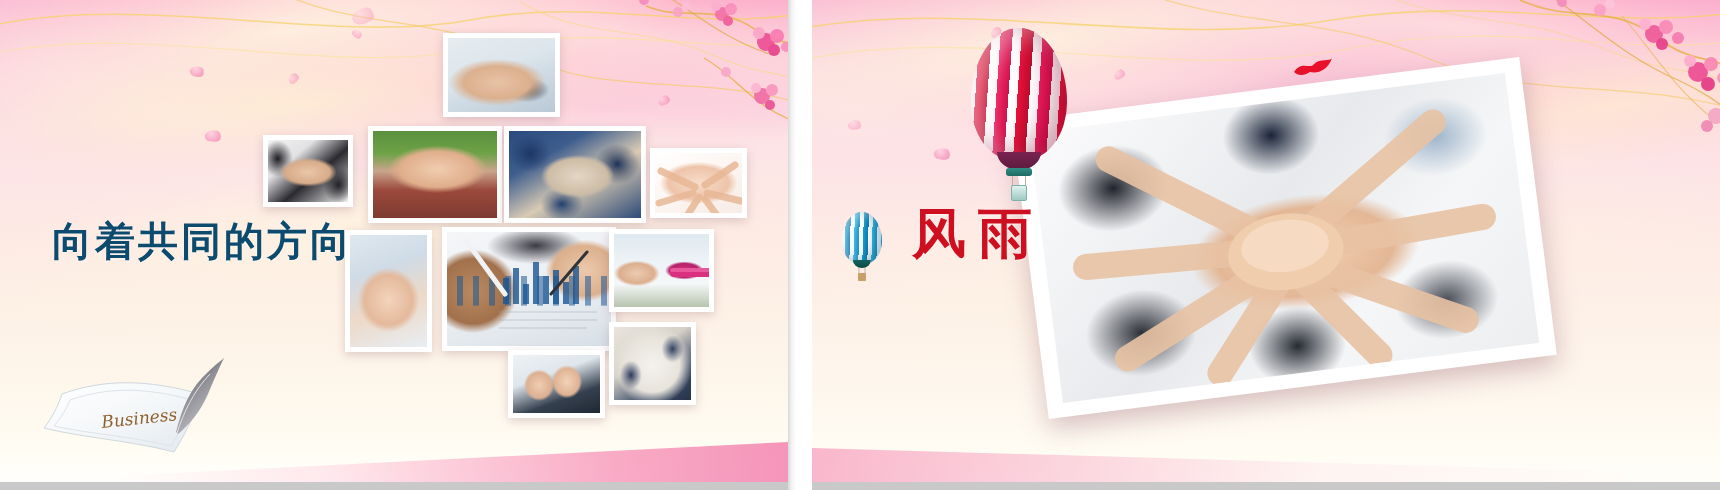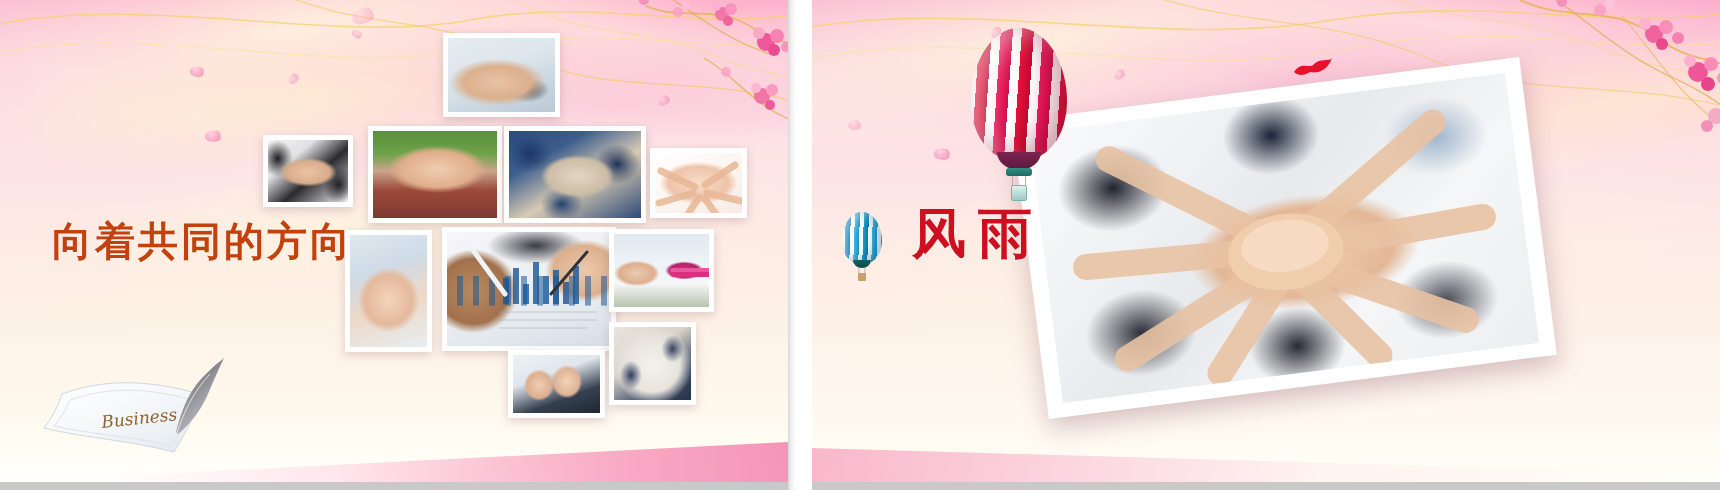--- a/index.html
+++ b/index.html
@@ -71,21 +71,21 @@
 
   
   .petal { position:absolute; border-radius:70% 30% 65% 35% / 60% 60% 40% 40%;
     background:radial-gradient(circle at 34% 30%, #ffd0e0, #f79ec1 58%, #ef7fad 100%);
     opacity:.82; }
 
   
   .headline { position:absolute; z-index:30; color:#d0021b; font-weight:700;
     font-family:"DejaVu Sans", sans-serif; letter-spacing:2px; white-space:nowrap;
     text-shadow:0 1px 2px rgba(255,255,255,.55); }
-  #tagline-left  { left:52px;  top:214px; font-size:40px; letter-spacing:3px; color:#c2410c; }
+  #tagline-left  { left:52px;  top:214px; font-size:40px; letter-spacing:3px; color:#0c4a6e; }
   #title-left    { left:86px;  top:258px; font-size:53px; font-weight:800; letter-spacing:5px; color:#c80a1e; }
   #title-right-1 { left:896px; top:198px; font-size:54px; font-weight:800; letter-spacing:12px; color:#ce0f20; }
   #title-right-2 { left:896px; top:262px; font-size:54px; font-weight:800; letter-spacing:12px; color:#ce0f20; }
 
   
   .photo { position:absolute; background:#fff; padding:5px; z-index:20;
     box-shadow:0 3px 9px rgba(150,110,120,.30); }
   .photo .img { width:100%; height:100%; overflow:hidden; position:relative; }
   .photo .img > div { position:absolute; inset:0; }
 

